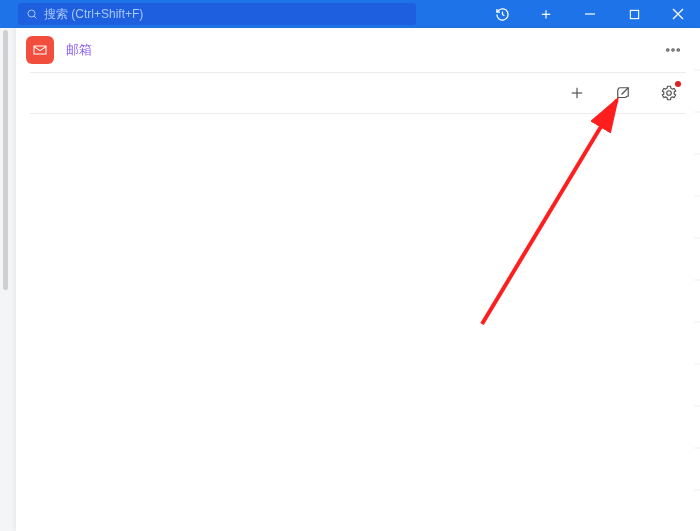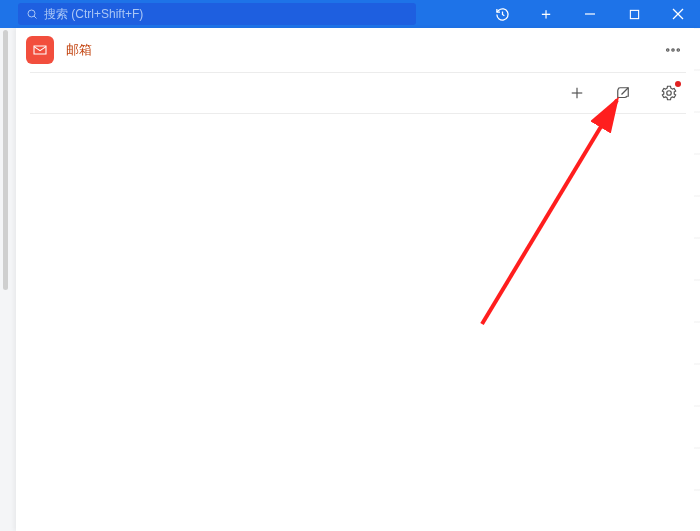--- a/index.html
+++ b/index.html
@@ -18,21 +18,21 @@
     .glyph { font-size:16px; line-height:1; color:#ffffff; }
 
     
     .scroll-thumb { position:absolute; left:3px; top:30px; width:5px; height:260px; background:#cfcfcf; border-radius:3px; }
 
     
     .panel { position:absolute; left:16px; right:0; top:28px; bottom:0; background:#ffffff; box-shadow:-2px 0 4px rgba(0,0,0,0.05); display:flex; flex-direction:column; }
     .panel-header { height:44px; display:flex; align-items:center; padding:0 12px 0 10px; }
     .app-icon { width:28px; height:28px; border-radius:6px; background:#f24e3d; display:flex; align-items:center; justify-content:center; }
     .app-icon svg { width:16px; height:16px; fill:#ffffff; }
-    .app-title { margin-left:12px; font-size:13px; color:#c2410c; }
+    .app-title { margin-left:12px; font-size:13px; color:#8b5cf6; }
     .ph-spacer { flex:1; }
     .more-btn svg { fill:#6b6b6b; }
 
     .divider { border:none; border-top:1px solid #ececec; width:96%; margin:0 auto; }
 
     .toolbar { height:40px; display:flex; align-items:center; justify-content:flex-end; gap:16px; padding-right:16px; }
     .tool-btn { width:30px; height:30px; display:flex; align-items:center; justify-content:center; position:relative; }
     .tool-btn svg { width:18px; height:18px; stroke:#555; fill:none; stroke-width:1.6; }
     .dot { position:absolute; top:3px; right:3px; width:6px; height:6px; background:#e02020; border-radius:50%; }
 

